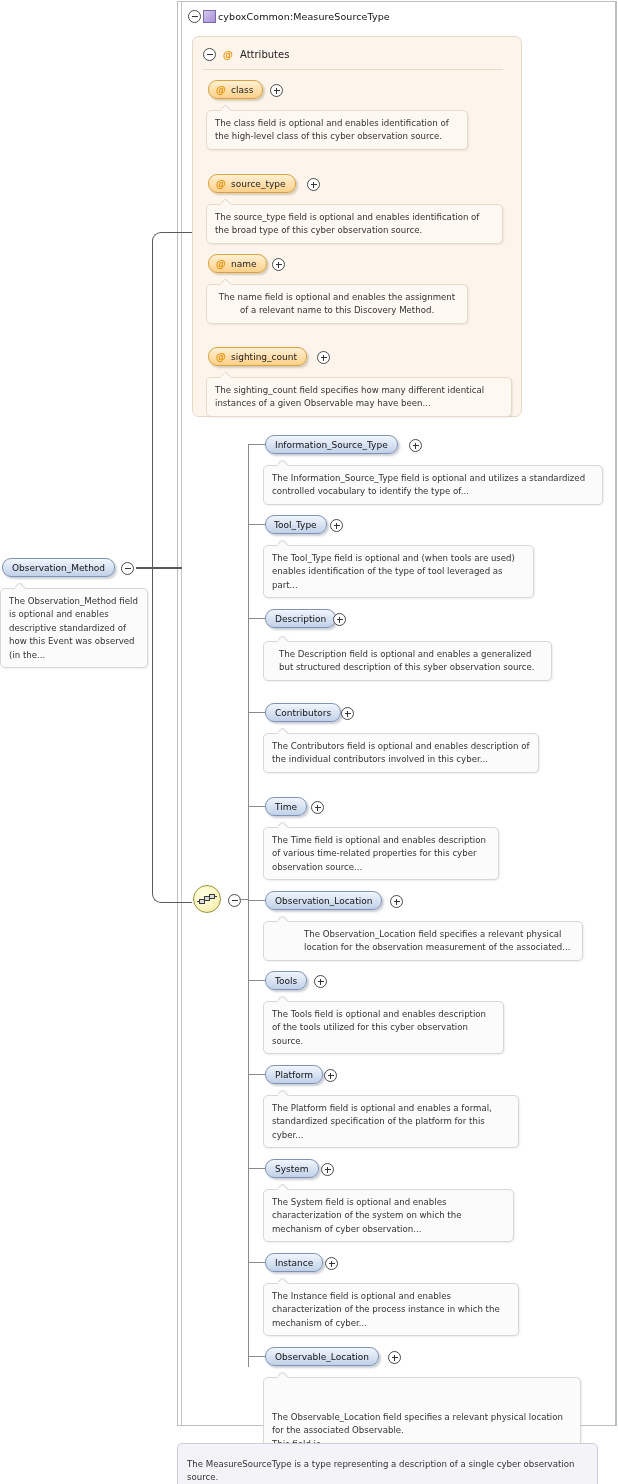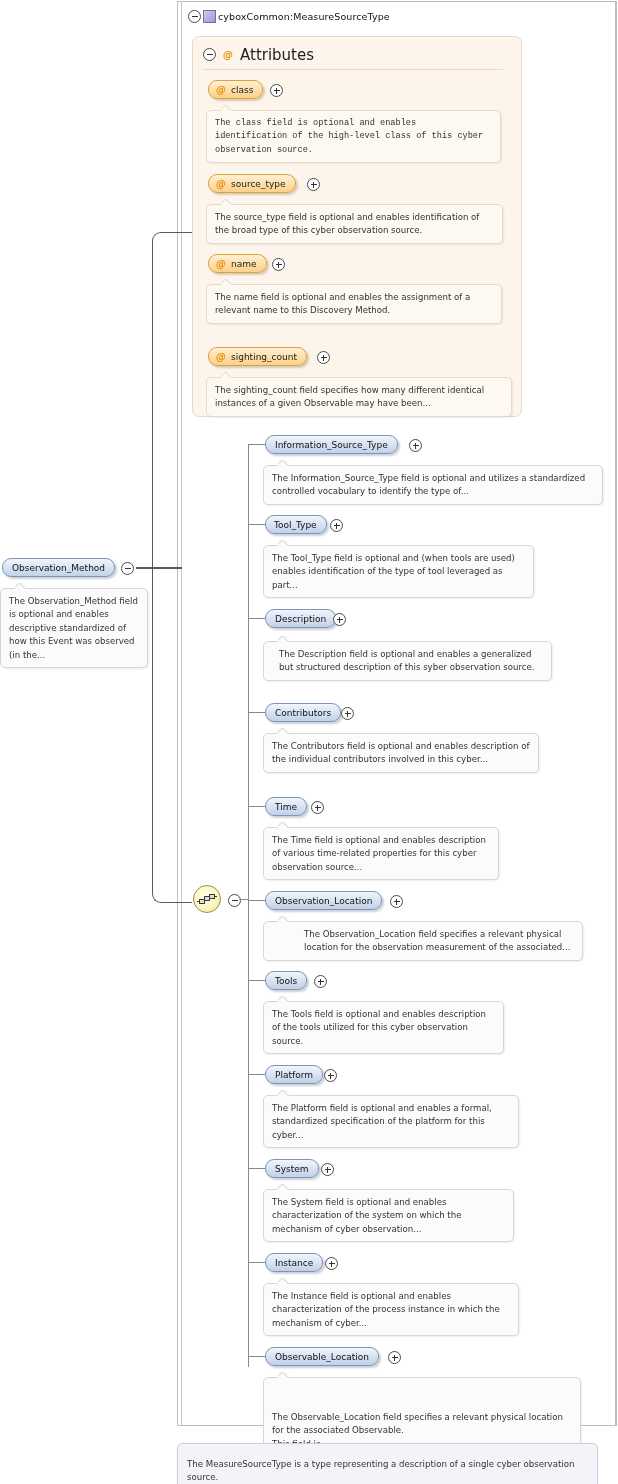--- a/index.html
+++ b/index.html
@@ -49,21 +49,21 @@
   .attr-group{
     position:absolute;left:192px;top:36px;width:330px;height:381px;
     background:#fdf5ec;border:1px solid #e5d9c8;border-radius:7px;
     box-sizing:border-box;
   }
   .attr-group-head{
     position:absolute;left:203px;top:47px;height:15px;
     display:flex;align-items:center;gap:7px;white-space:nowrap;
   }
   .at-sym{color:#e8930b;font-style:italic;font-size:10px;font-weight:bold;line-height:1;}
-  .attr-group-title{font-size:15px;color:#222;}
+  .attr-group-title{font-size:10px;color:#222;}
   .attr-divider{
     position:absolute;left:203px;top:69px;width:300px;height:1px;
     background:#ead9c4;
   }
 
   
   .attr-pill{
     position:absolute;height:19px;
     background:linear-gradient(to bottom,#fff0d4 0%,#fde0ae 50%,#fbd08a 100%);
     border:1px solid #d9a23f;border-radius:9px;
@@ -170,41 +170,41 @@
     <span class="at-sym">@</span>
     <span class="attr-group-title">Attributes</span>
   </div>
   <div class="attr-divider"></div>
 
   <div class="attr-pill" style="left:208px;top:80px;">
     <span class="at-sym">@</span>
     <span class="lbl">class</span>
   </div>
   <span class="toggle plus pill-toggle" style="left:270px;top:84px;"></span>
-  <div class="doc on-cream" style="left:206px;top:110px;width:295px;font-family:Liberation Mono, monospace;">
+  <div class="doc on-cream" style="left:206px;top:110px;width:262px;">
     <span class="tail"></span>
     <p>The class field is optional and enables identification of the high-level class of this cyber observation source.</p>
   </div>
 
   <div class="attr-pill" style="left:208px;top:174px;">
     <span class="at-sym">@</span>
     <span class="lbl">source_type</span>
   </div>
   <span class="toggle plus pill-toggle" style="left:307px;top:178px;"></span>
   <div class="doc on-cream" style="left:206px;top:204px;width:297px;">
     <span class="tail"></span>
     <p>The source_type field is optional and enables identification of the broad type of this cyber observation source.</p>
   </div>
 
   <div class="attr-pill" style="left:208px;top:254px;">
     <span class="at-sym">@</span>
     <span class="lbl">name</span>
   </div>
   <span class="toggle plus pill-toggle" style="left:272px;top:258px;"></span>
-  <div class="doc on-cream" style="left:206px;top:284px;width:296px;">
+  <div class="doc on-cream" style="left:206px;top:284px;width:262px;text-align:center;">
     <span class="tail"></span>
     <p>The name field is optional and enables the assignment of a relevant name to this Discovery Method.</p>
   </div>
 
   <div class="attr-pill" style="left:208px;top:347px;">
     <span class="at-sym">@</span>
     <span class="lbl">sighting_count</span>
   </div>
   <span class="toggle plus pill-toggle" style="left:317px;top:351px;"></span>
   <div class="doc on-cream" style="left:206px;top:377px;width:306px;">

